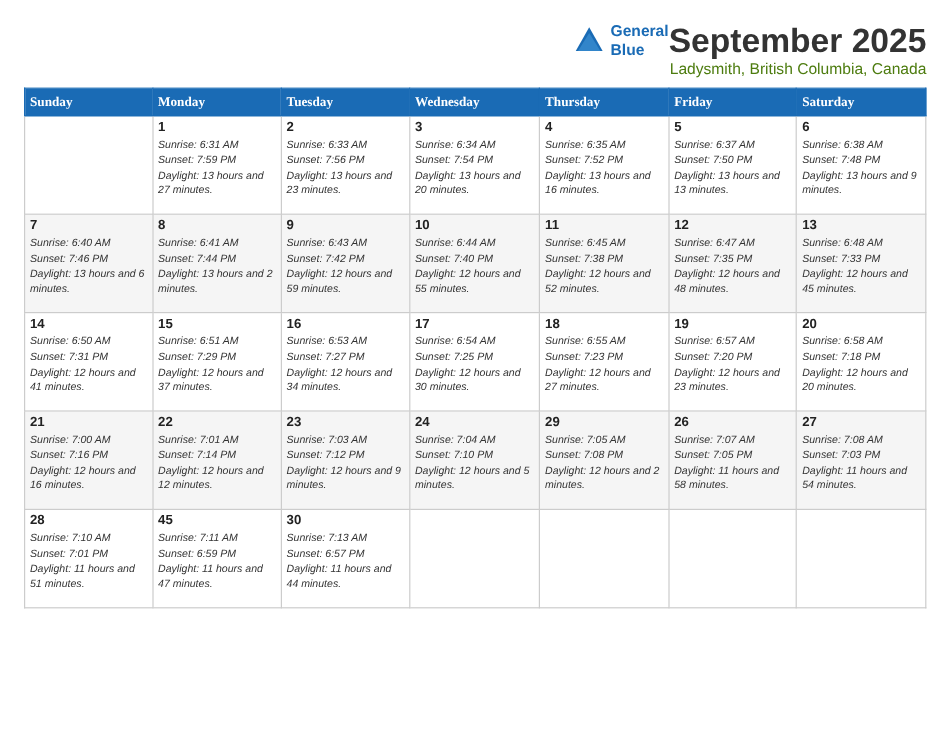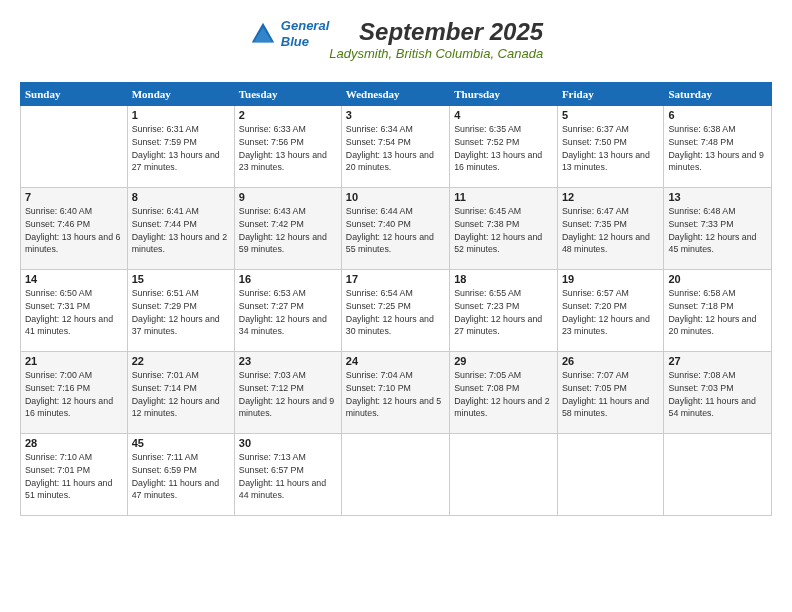--- a/index.html
+++ b/index.html
@@ -10,24 +10,23 @@
       background: #fff;
       overflow: hidden;
     }
     .page {
       width: 792px;
       height: 612px;
       padding: 18px 20px 10px 20px;
     }
     .header {
       display: flex;
-      justify-content: center;
+      justify-content: flex-end;
       align-items: flex-start;
-      margin-bottom: 21px;
-      font-style: italic;
+      margin-bottom: 8px;
     }
     .logo {
       display: flex;
       align-items: center;
       gap: 4px;
     }
     .logo-text {
       font-size: 13px;
       font-weight: bold;
       color: #333;
@@ -37,21 +36,21 @@
       color: #1a6bb5;
     }
     .logo-icon {
       width: 28px;
       height: 28px;
     }
     .title-block {
       text-align: right;
     }
     .month-title {
-      font-size: 24px;
+      font-size: 28px;
       font-weight: bold;
       color: #333;
     }
     .location {
       font-size: 13px;
       color: #4d7c0f;
     }
     table {
       width: 100%;
       border-collapse: collapse;
@@ -78,20 +77,21 @@
       font-weight: bold;
       font-size: 11px;
       color: #222;
       display: block;
       margin-bottom: 2px;
     }
     .cell-text {
       font-size: 8.8px;
       color: #333;
       line-height: 1.45;
+      font-style: italic;
     }
     tbody tr:nth-child(odd) td {
       background: #fff;
     }
     tbody tr:nth-child(even) td {
       background: #f5f5f5;
     }
     td.empty {
       background: #fff;
     }

